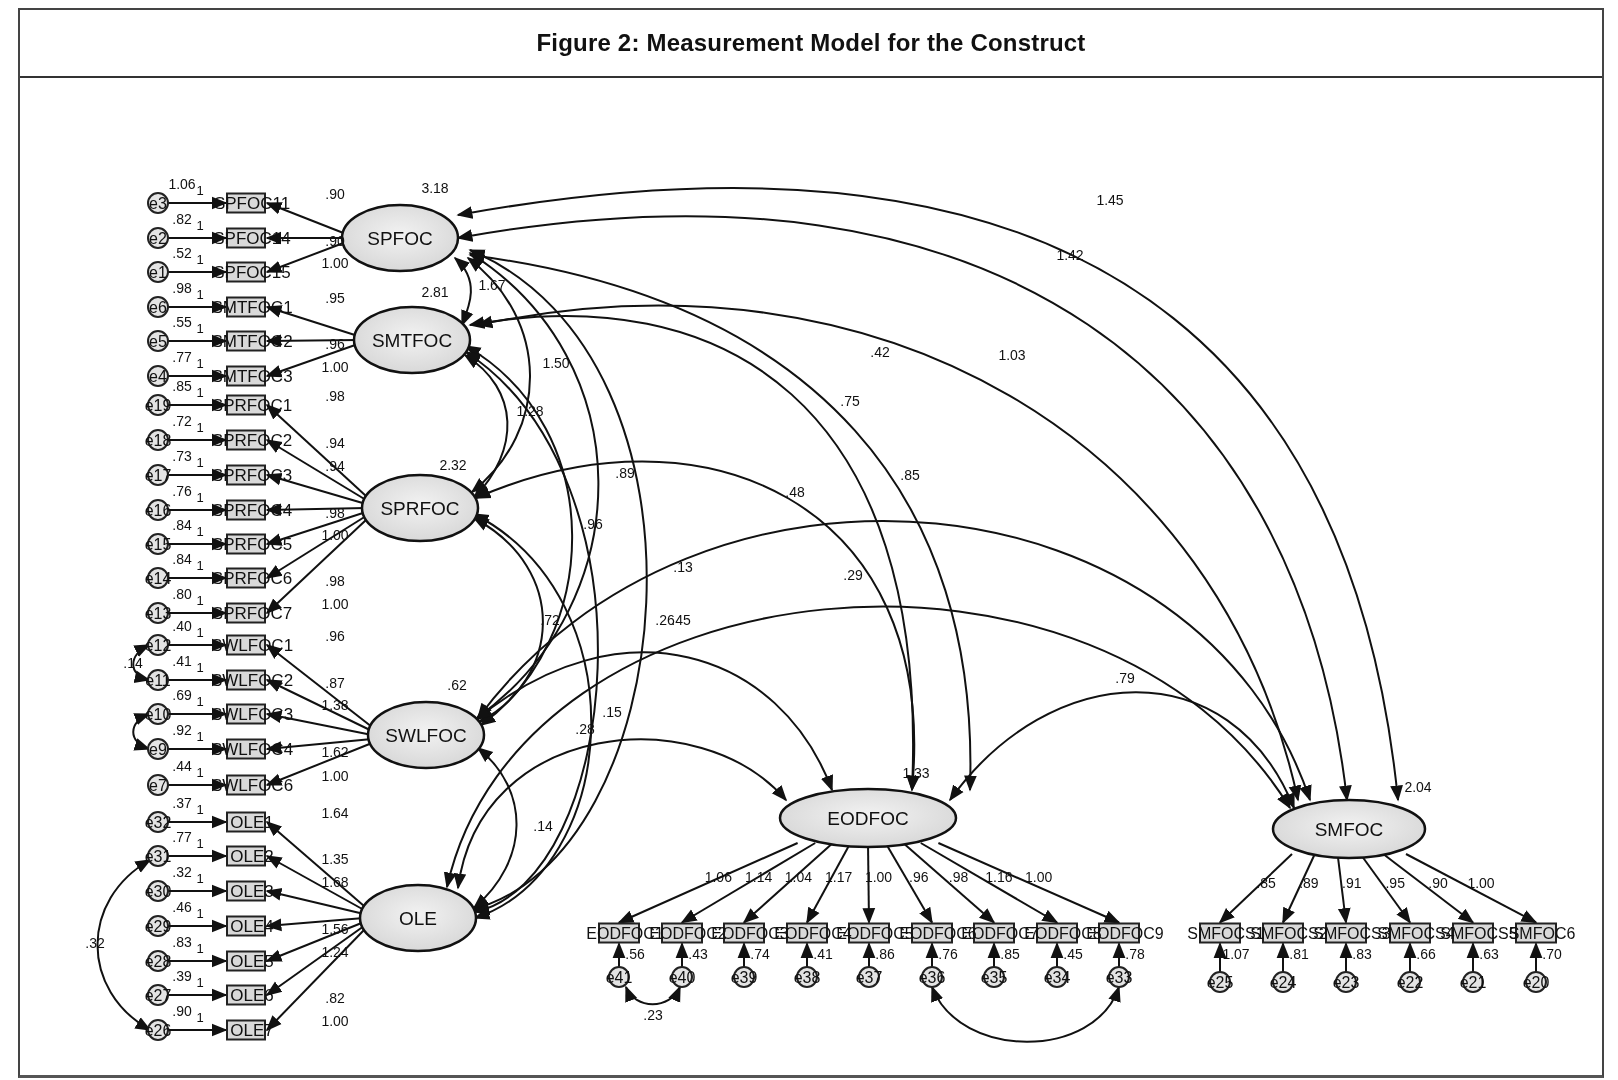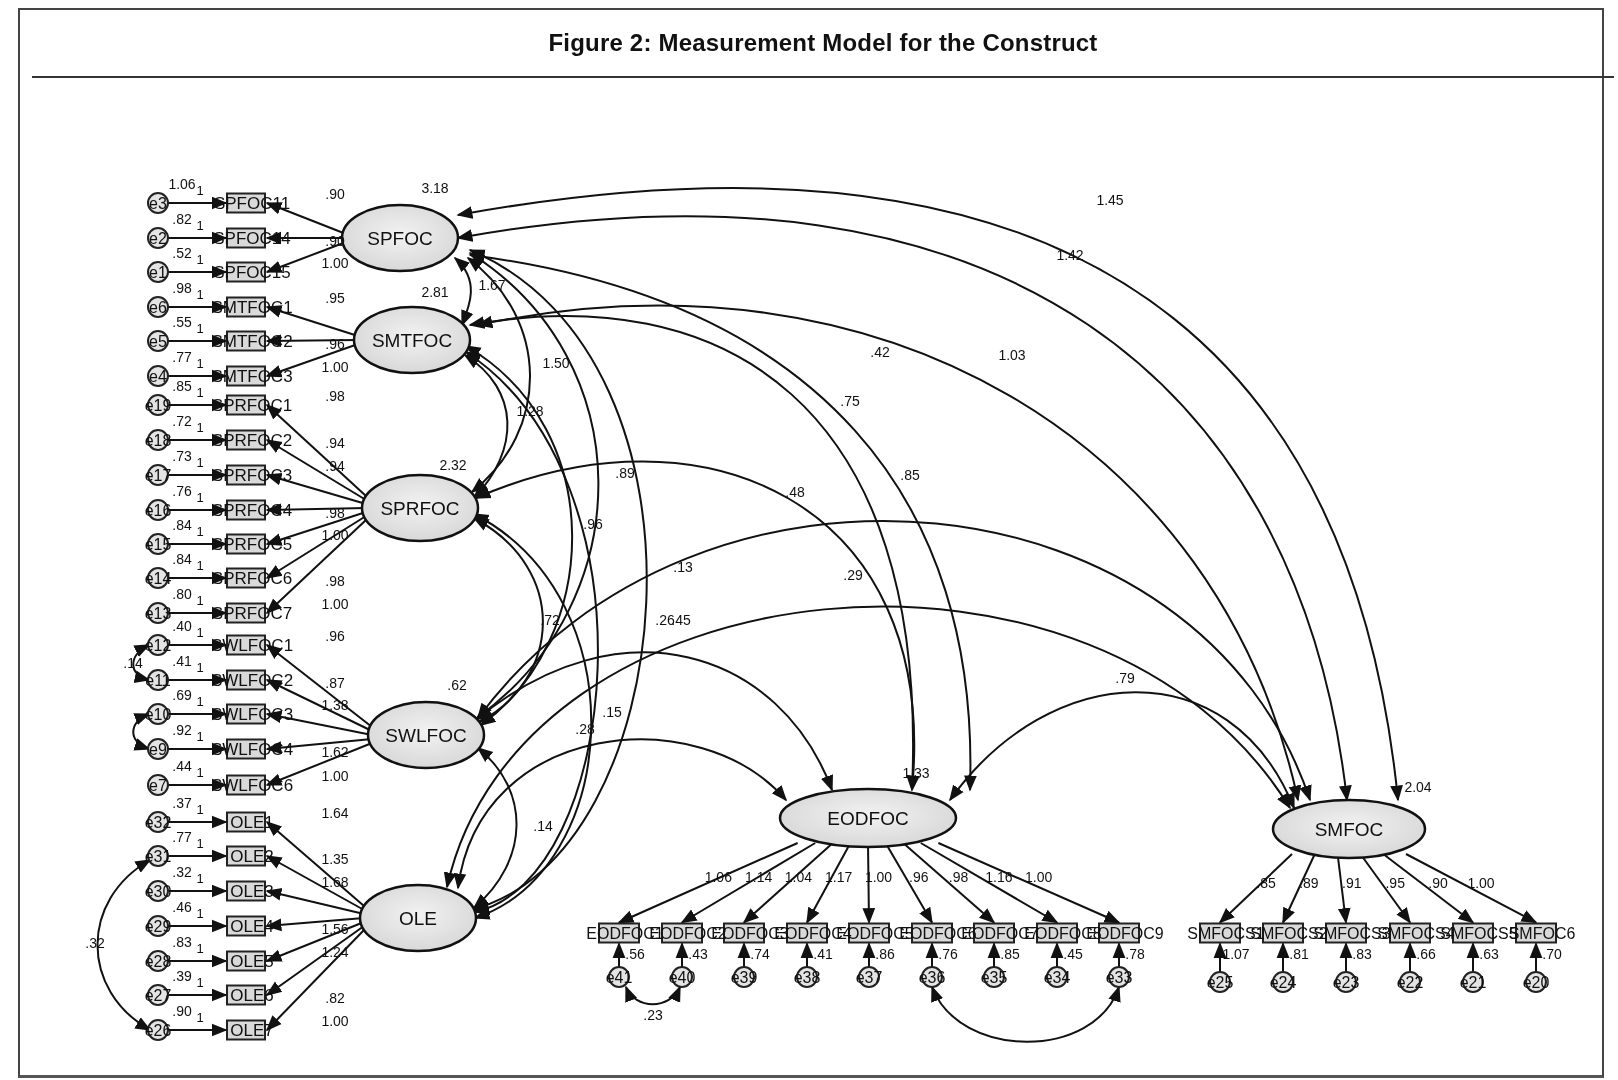--- a/index.html
+++ b/index.html
@@ -1,18 +1,18 @@
 <!DOCTYPE html>
 <html><head>
 <meta charset="utf-8">
 <style>
   html, body { margin:0; padding:0; background:#ffffff; }
   body { width:1618px; height:1080px; position:relative; overflow:hidden; font-family:"Liberation Sans", sans-serif; }
   .frame { position:absolute; left:18px; top:8px; width:1586px; height:1070px; border:2px solid #444; box-sizing:border-box; border-bottom:3px solid #555; }
-  .title-bar { position:absolute; left:12px; top:0; width:100%; height:66px; border-bottom:2px solid #333; display:flex; align-items:center; justify-content:center;text-align:center; }
+  .title-bar { position:absolute; left:0; top:0; width:100%; height:66px; border-bottom:2px solid #333; display:flex; align-items:center; justify-content:center;text-align:center; }
   .title { font-weight:bold; font-size:24px; color:#111; letter-spacing:0.2px; }
   svg#diagram { position:absolute; left:0; top:0; }
   svg text { font-family:"Liberation Sans", sans-serif; fill:#111; }
 </style>
 </head>
 <body>
 
 <div class="frame">
   <div class="title-bar">
     <span class="title">Figure 2: Measurement Model for the Construct</span>

